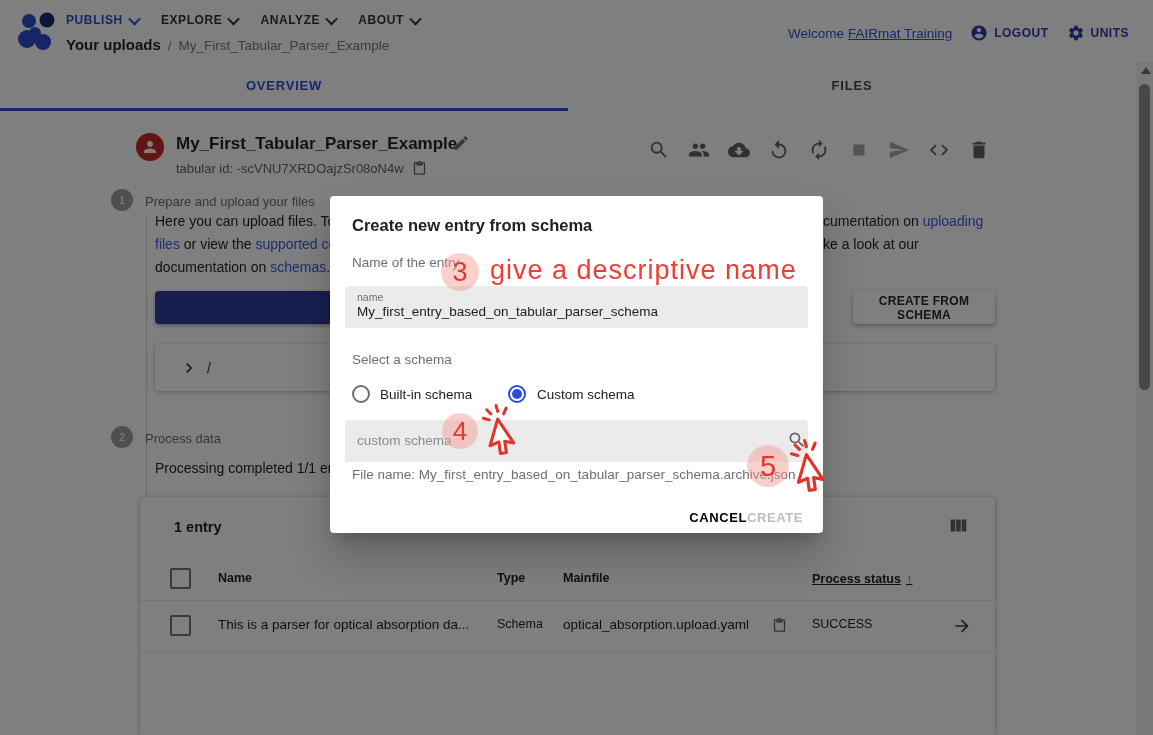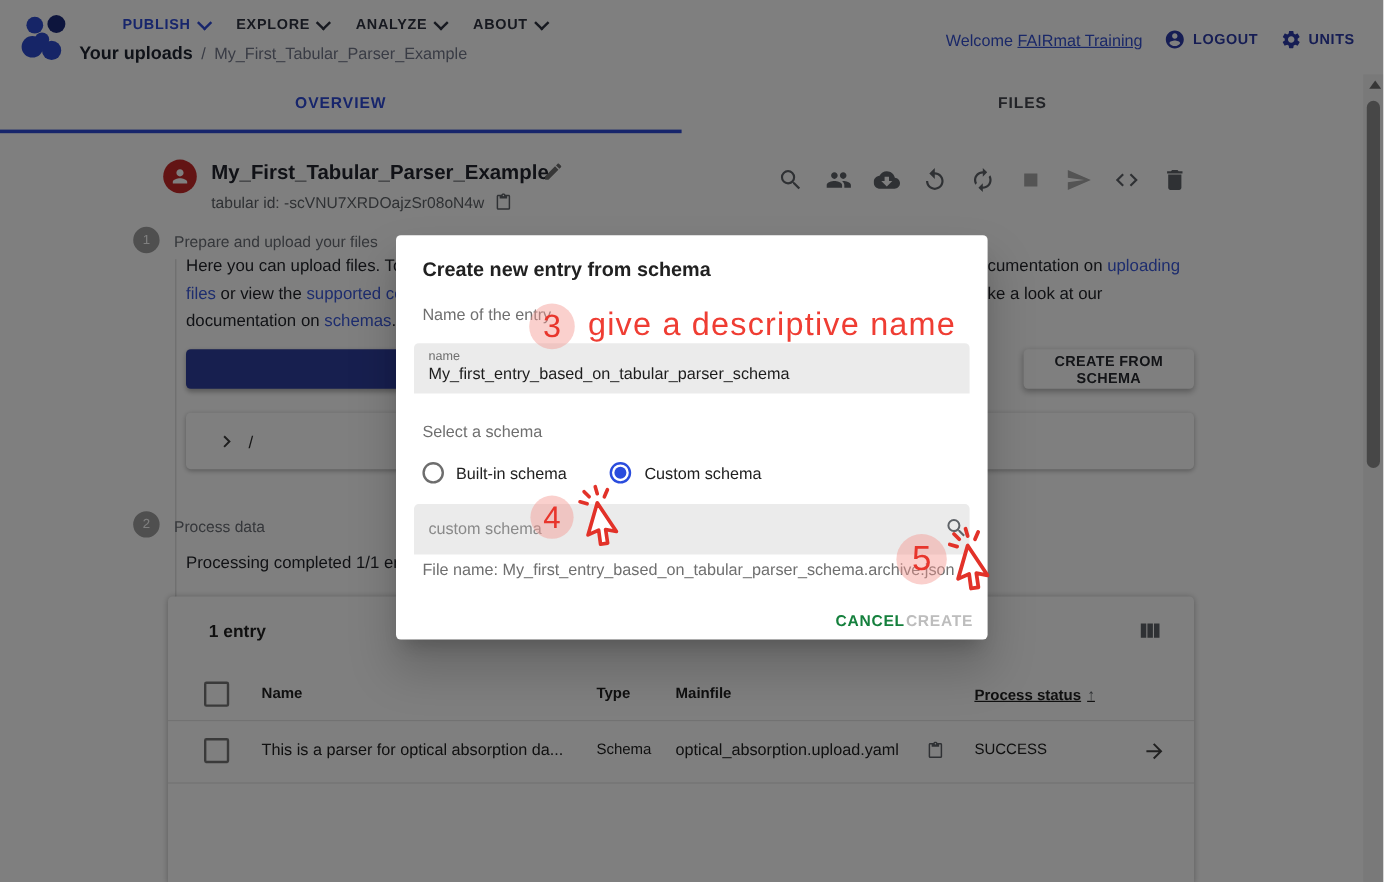--- a/index.html
+++ b/index.html
@@ -6,21 +6,21 @@
   .stage{position:relative;width:1153px;height:735px;overflow:hidden;background:#fff;
          font-family:"Liberation Sans",sans-serif;color:#212121;}
   .abs{position:absolute;}
   svg{display:block;}
 
   
   .appheader{position:absolute;left:0;top:0;width:1153px;height:62px;background:#fff;}
   .nav-row{position:absolute;left:66px;top:13px;display:flex;gap:22px;align-items:center;}
   .nav-item{display:flex;align-items:center;gap:7px;font-size:12px;font-weight:bold;
             letter-spacing:.6px;color:#2e3340;cursor:pointer;}
-  .nav-item.active{color:#2f4bd7;margin-left:36px;}
+  .nav-item.active{color:#2f4bd7;}
   .chev{width:7px;height:7px;border-right:2px solid currentColor;border-bottom:2px solid currentColor;
         transform:rotate(45deg) translate(-1px,-1px);}
   .breadcrumb{position:absolute;left:66px;top:36px;font-size:13.5px;color:#73788a;display:flex;gap:7px;align-items:baseline;}
   .breadcrumb .root{font-size:15px;font-weight:bold;color:#1f2430;}
   .hdr-right{position:absolute;right:24px;top:24px;display:flex;align-items:center;gap:18px;color:#2c3ba8;}
   .welcome{font-size:13.5px;color:#3550d0;}
   .welcome a{color:#3550d0;text-decoration:underline;cursor:pointer;}
   .hdr-btn{display:flex;align-items:center;gap:6px;font-size:12px;font-weight:bold;letter-spacing:.5px;
            color:#2c3ba8;cursor:pointer;}
 
@@ -91,22 +91,22 @@
                  font-family:inherit;font-size:13.5px;color:#1d1d1d;padding:0;}
   .m-field input::placeholder{color:#8a8a8a;opacity:1;}
   .radio{position:absolute;width:18px;height:18px;border-radius:50%;box-sizing:border-box;cursor:pointer;}
   .radio.off{border:2px solid #6d6d6d;}
   .radio.on{border:2px solid #2a4cdd;}
   .radio.on::after{content:"";position:absolute;left:2px;top:2px;width:10px;height:10px;border-radius:50%;background:#2a4cdd;}
   .radio-label{position:absolute;font-size:13.5px;color:#212121;cursor:pointer;}
   .m-search{position:absolute;right:16px;top:234px;color:#5f6368;cursor:pointer;}
   .m-btn{position:absolute;top:308px;background:none;border:none;font-family:inherit;font-size:13px;
          font-weight:bold;letter-spacing:.6px;cursor:pointer;padding:6px 8px;}
-  .m-cancel{right:61px;color:#15803d;}
-  .m-create{right:4px;color:#bdbdbd;cursor:default;}
+  .m-cancel{right:68px;color:#000000;}
+  .m-create{right:12px;color:#bdbdbd;cursor:default;}
   .num-circle{position:absolute;border-radius:50%;background:rgba(243,150,145,.45);display:flex;
               align-items:center;justify-content:center;color:#e8352c;z-index:30;}
   .anno-text{position:absolute;left:490px;top:250px;height:40px;line-height:40px;font-size:27px;
              letter-spacing:1px;color:#ef3d33;z-index:30;white-space:nowrap;}
   .cursor-ico{position:absolute;z-index:31;}
 </style>
 </head>
 <body>
 
 <div class="stage">

